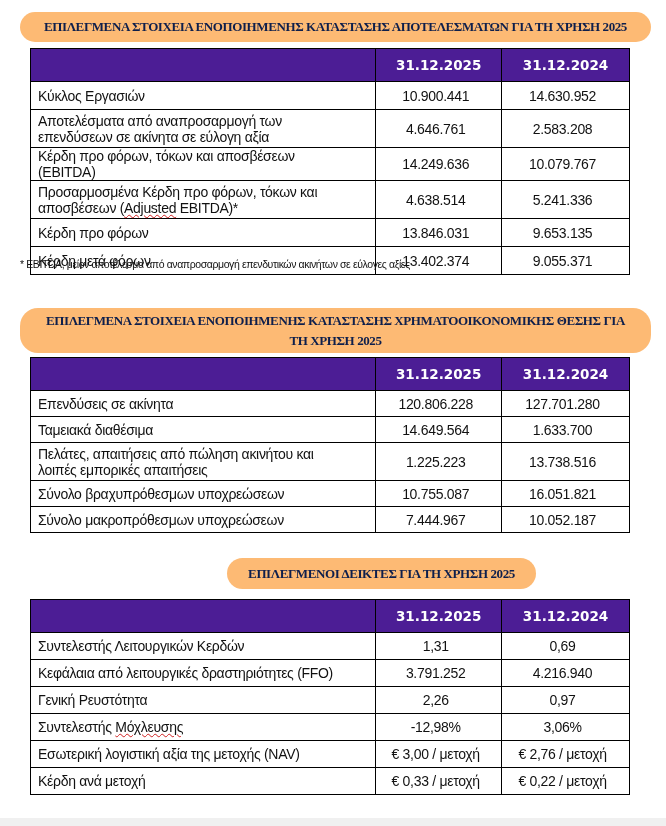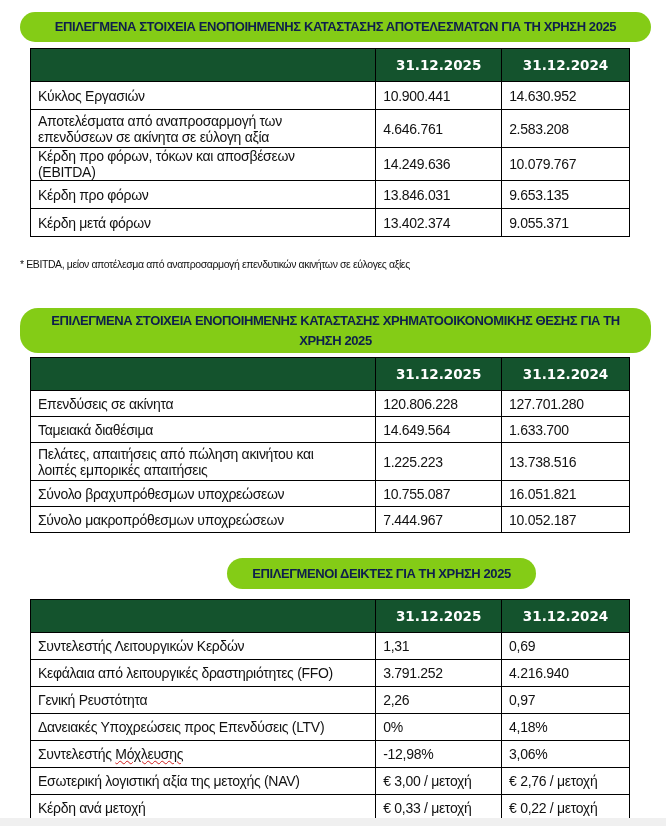--- a/index.html
+++ b/index.html
@@ -1,45 +1,45 @@
 <!DOCTYPE html>
 <html><head>
   <meta charset="utf-8">
   <style>
     html, body { margin: 0; padding: 0; background: #ffffff; }
     body {
       width: 666px; height: 826px; position: relative; overflow: hidden;
       font-family: "Liberation Sans", sans-serif; color: #111;
     }
     .pill {
-      position: absolute; background: #84cc16; color: #0e1f4c;
-      font-family: Liberation Sans, sans-serif; font-weight: bold;
+      position: absolute; background: #fdba74; color: #0e1f4c;
+      font-family: Liberation Serif, serif; font-weight: bold;
       font-size: 13px; letter-spacing: -0.4px; text-align: center;
       border-radius: 18px; box-sizing: border-box;
       display: flex; align-items: center; justify-content: center; line-height: 20px;
     }
     .pill1 { left: 20px; top: 12px; width: 631px; height: 30px; font-size: 13px; }
     .pill2 { left: 20px; top: 308px; width: 631px; height: 45px; padding: 0 20px; }
     .pill3 { left: 201px; top: 558px; width: 309px; height: 31px; margin-left: 26px; }
 
     table.fin {
       position: absolute; left: 30px; width: 600px;
       border-collapse: collapse; font-size: 14px;
       font-family: "Liberation Sans", sans-serif;
     }
     table.fin th {
-      background: #14532d; color: #ffffff; height: 30px;
+      background: #4c1d95; color: #ffffff; height: 30px;
       font-family: "DejaVu Sans", sans-serif; font-weight: bold; font-size: 13.5px;
       text-align: center; border: 1px solid #000;
     }
     table.fin td {
       border: 1px solid #000; padding: 0 28px 0 7px; vertical-align: middle;
       letter-spacing: -0.3px; line-height: 16px;
     }
-    table.fin td.num { text-align: left; padding-right: 13px; }
+    table.fin td.num { text-align: center; padding-right: 13px; }
     table.fin col.c1 { width: 346px; }
     table.fin col.c2 { width: 126px; }
     table.fin col.c3 { width: 128px; }
 
     #t1 { top: 48px; }
     #t1 tr.r1 td { height: 27px; }
     #t1 tr.r2 td { height: 37px; }
     #t2 { top: 357px; }
     #t2 tr.r1 td { height: 25px; }
     #t2 tr.r2 td { height: 37px; }
@@ -81,20 +81,25 @@
     <tr class="r2">
       <td>Αποτελέσματα από αναπροσαρμογή των επενδύσεων σε ακίνητα σε εύλογη αξία</td>
       <td class="num">4.646.761</td>
       <td class="num">2.583.208</td>
     </tr>
     <tr class="r1">
       <td>Κέρδη προ φόρων, τόκων και αποσβέσεων (EBITDA)</td>
       <td class="num">14.249.636</td>
       <td class="num">10.079.767</td>
     </tr>
+    <tr class="r2">
+      <td><span>Προσαρμοσμένα Κέρδη προ φόρων, τόκων και αποσβέσεων (</span><span class="spell">Adjusted</span><span> EBITDA)*</span></td>
+      <td class="num">4.638.514</td>
+      <td class="num">5.241.336</td>
+    </tr>
     <tr class="r1">
       <td>Κέρδη προ φόρων</td>
       <td class="num">13.846.031</td>
       <td class="num">9.653.135</td>
     </tr>
     <tr class="r1">
       <td>Κέρδη μετά φόρων</td>
       <td class="num">13.402.374</td>
       <td class="num">9.055.371</td>
     </tr>
@@ -169,25 +174,20 @@
       <td>Κεφάλαια από λειτουργικές δραστηριότητες (FFO)</td>
       <td class="num">3.791.252</td>
       <td class="num">4.216.940</td>
     </tr>
     <tr class="r1">
       <td>Γενική Ρευστότητα</td>
       <td class="num">2,26</td>
       <td class="num">0,97</td>
     </tr>
     <tr class="r1">
-      <td>Δανειακές Υποχρεώσεις προς Επενδύσεις (LTV)</td>
-      <td class="num">0%</td>
-      <td class="num">4,18%</td>
-    </tr>
-    <tr class="r1">
       <td><span>Συντελεστής </span><span class="spell">Μόχλευσης</span></td>
       <td class="num">-12,98%</td>
       <td class="num">3,06%</td>
     </tr>
     <tr class="r1">
       <td>Εσωτερική λογιστική αξία της μετοχής (NAV)</td>
       <td class="num">€ 3,00 / μετοχή</td>
       <td class="num">€ 2,76 / μετοχή</td>
     </tr>
     <tr class="r1">

